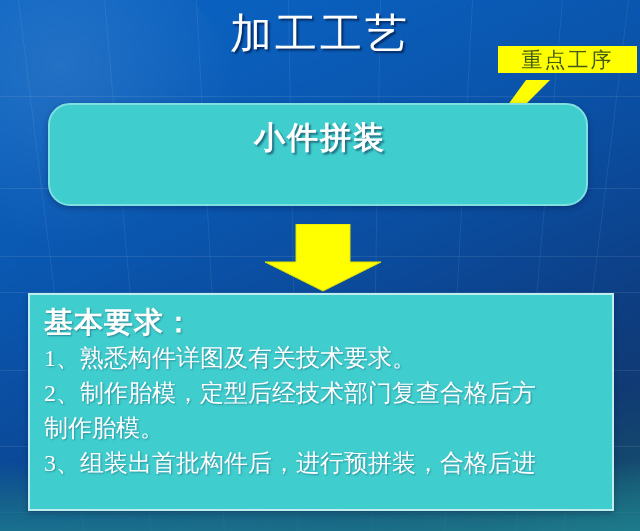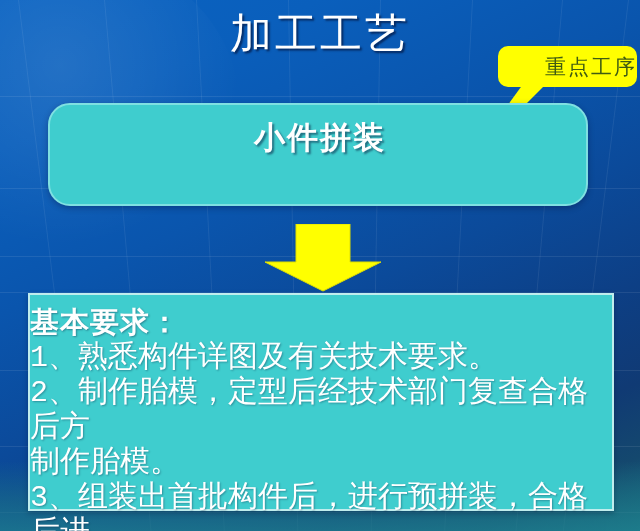--- a/index.html
+++ b/index.html
@@ -84,27 +84,26 @@
     text-shadow: 2px 2px 2px rgba(0,0,30,0.55);
     white-space: nowrap;
   }
 
   
   #callout {
     position: absolute;
     left: 498px;
     top: 46px;
     width: 139px;
-    height: 41px;
+    height: 27px;
     background: #ffff00;
     box-sizing: border-box;
     display: flex;
     align-items: center;
-    justify-content: flex-end;
-    border-radius: 10px;
+    justify-content: center;
   }
   #callout .callout-text {
     color: #3f5c12;
     font-size: 21px;
     letter-spacing: 2px;
     line-height: 22px;
     font-family: "Liberation Serif", "DejaVu Serif", serif;
     white-space: nowrap;
   }
   #callout-tail {
@@ -159,37 +158,37 @@
   #box-bottom {
     position: absolute;
     left: 28px;
     top: 293px;
     width: 586px;
     height: 218px;
     box-sizing: border-box;
     background: #3fcdce;
     border: 2px solid #bfeded;
     box-shadow: 0 2px 5px rgba(0,0,40,0.28);
-    padding: 8px 10px 0 0;
+    padding: 8px 10px 0 14px;
   }
   #box-bottom .req-heading {
     color: #ffffff;
     font-size: 29px;
     line-height: 38px;
     font-weight: bold;
     letter-spacing: 1px;
     font-family: "Liberation Serif", "DejaVu Serif", serif;
     text-shadow: 1px 1px 2px rgba(0,0,40,0.35);
   }
   #box-bottom .req-line {
     color: #ffffff;
-    font-size: 30px;
+    font-size: 24px;
     line-height: 35px;
     letter-spacing: 0px;
-    font-family: Liberation Mono, monospace;
+    font-family: Liberation Serif, serif;
     text-shadow: 1px 1px 2px rgba(0,0,40,0.30);
   }
 </style>
 </head>
 <body>
 
 <div id="slide">
 
   <div>
     <div class="grid-h" style="top:96px;"></div>

